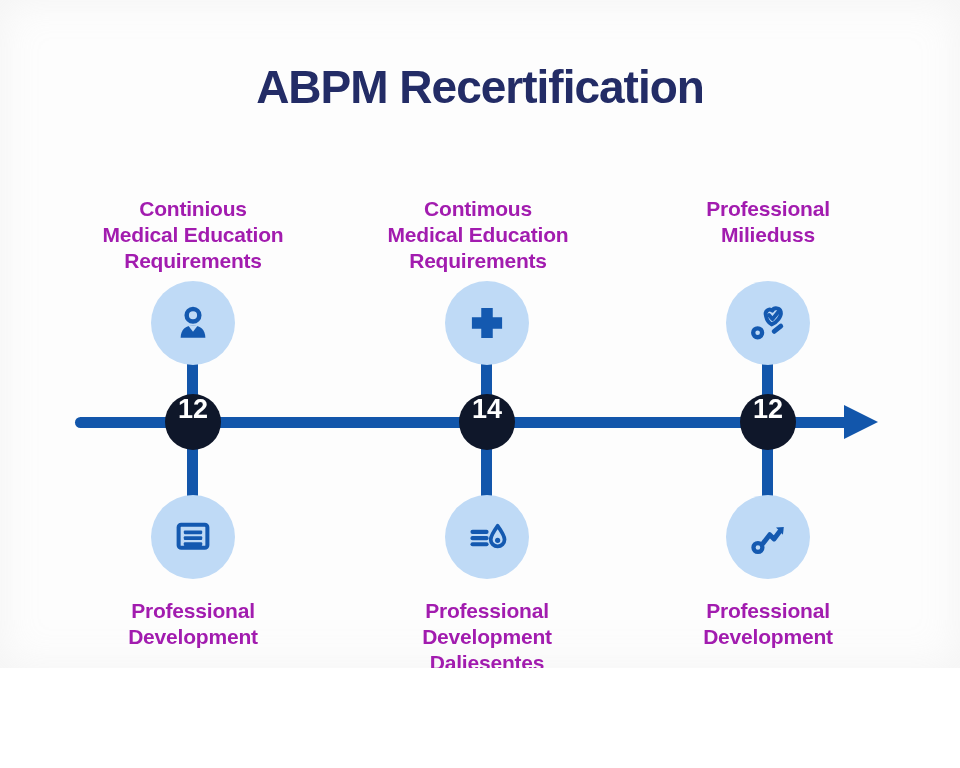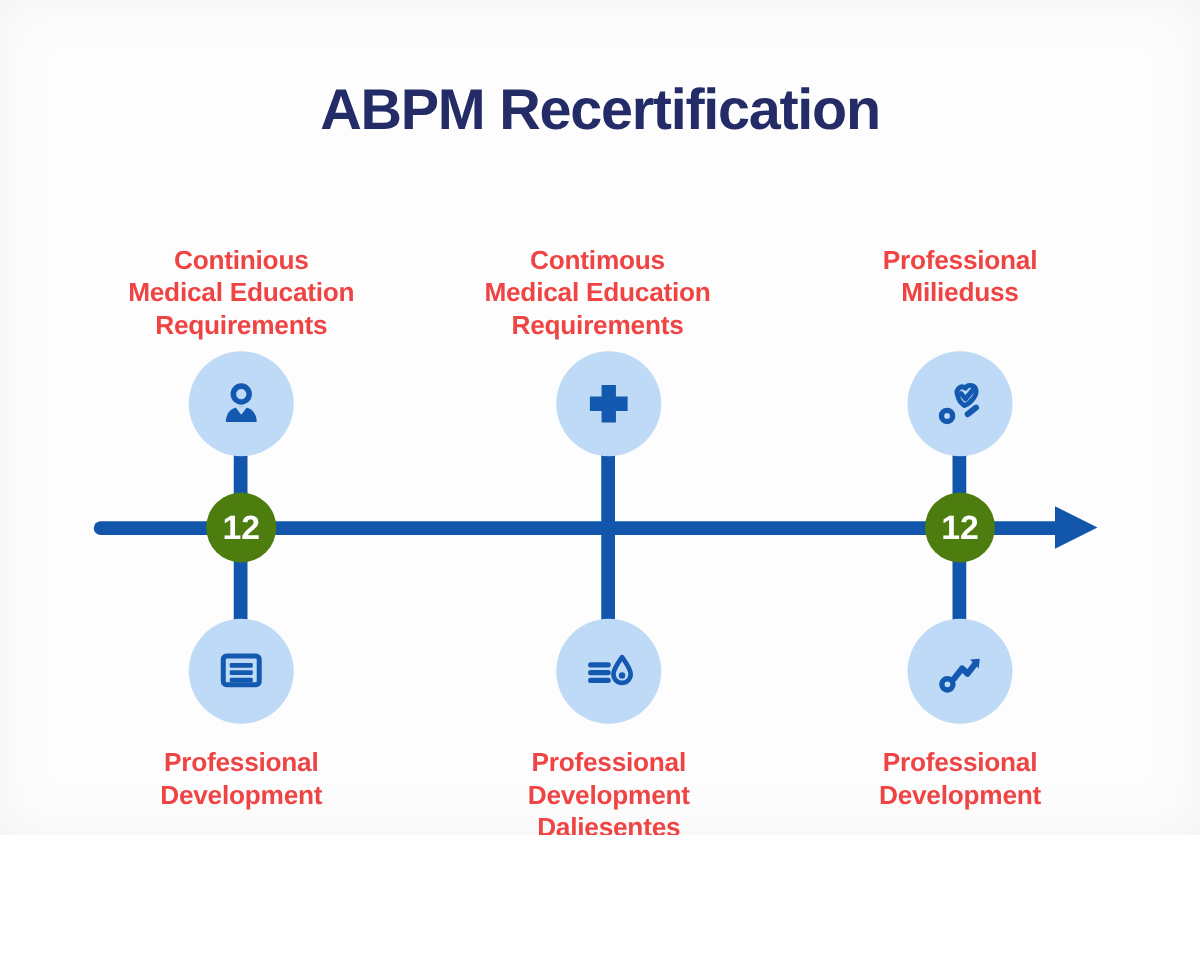--- a/index.html
+++ b/index.html
@@ -43,44 +43,44 @@
   .connector{
     position:absolute;
     width:11px;
     background:#1256AB;
     z-index:1;
   }
   .node{
     position:absolute;
     width:56px;height:56px;
     border-radius:50%;
-    background:#4d7c0f;
+    background:#0f172a;
     color:#ffffff;
     font-size:27px;
     font-weight:700;
-    display:flex;align-items:center;justify-content:center;
+    display:flex;align-items:flex-start;justify-content:center;
     z-index:3;
   }
   .icon-circle{
     position:absolute;
     width:84px;height:84px;
     border-radius:50%;
     background:#BFDAF6;
     display:flex;align-items:center;justify-content:center;
     z-index:2;
   }
   .icon-circle svg{width:46px;height:46px;display:block;}
   .label{
     position:absolute;
     width:300px;
     text-align:center;
     font-size:21px;
     font-weight:700;
     line-height:26px;
-    color:#ef4444;
+    color:#a21caf;
     white-space:pre-line;
     letter-spacing:-0.2px;
   }
   .ic{stroke:#1459B0;fill:none;stroke-linecap:round;stroke-linejoin:round;}
   .icf{fill:#1459B0;stroke:none;}
 </style>
 </head>
 <body>
 
 <div class="canvas">
@@ -133,20 +133,23 @@
   <div class="icon-circle" style="left:445px;top:281px;">
     <span>
       <svg viewBox="0 0 32 32">
         <path class="icf" d="M12 5.5 h8 v6.5 h6.5 v8 h-6.5 v6.5 h-8 v-6.5 h-6.5 v-8 h6.5 z" stroke="#1459B0" stroke-width="2" stroke-linejoin="round"></path>
       </svg>
     </span>
   </div>
 
   <div class="connector" style="left:481px;top:358px;height:66px;"></div>
 
+  <div class="node" style="left:459px;top:394px;">
+    <span>14</span>
+  </div>
 
   <div class="connector" style="left:481px;top:424px;height:76px;"></div>
 
   <div class="icon-circle" style="left:445px;top:495px;">
     <span>
       <svg viewBox="0 0 32 32">
         <rect class="icf" x="4.5" y="11" width="12.6" height="2.9" rx="1.4"></rect>
         <rect class="icf" x="4.5" y="15.3" width="12.6" height="2.9" rx="1.4"></rect>
         <rect class="icf" x="4.5" y="19.6" width="12.6" height="2.9" rx="1.4"></rect>
         <path class="ic" d="M23.4 8.2 C26.2 12.1 28.2 15.2 28.2 17.7 A4.8 4.8 0 0 1 18.6 17.7 C18.6 15.2 20.6 12.1 23.4 8.2 Z" stroke-width="2.6"></path>

